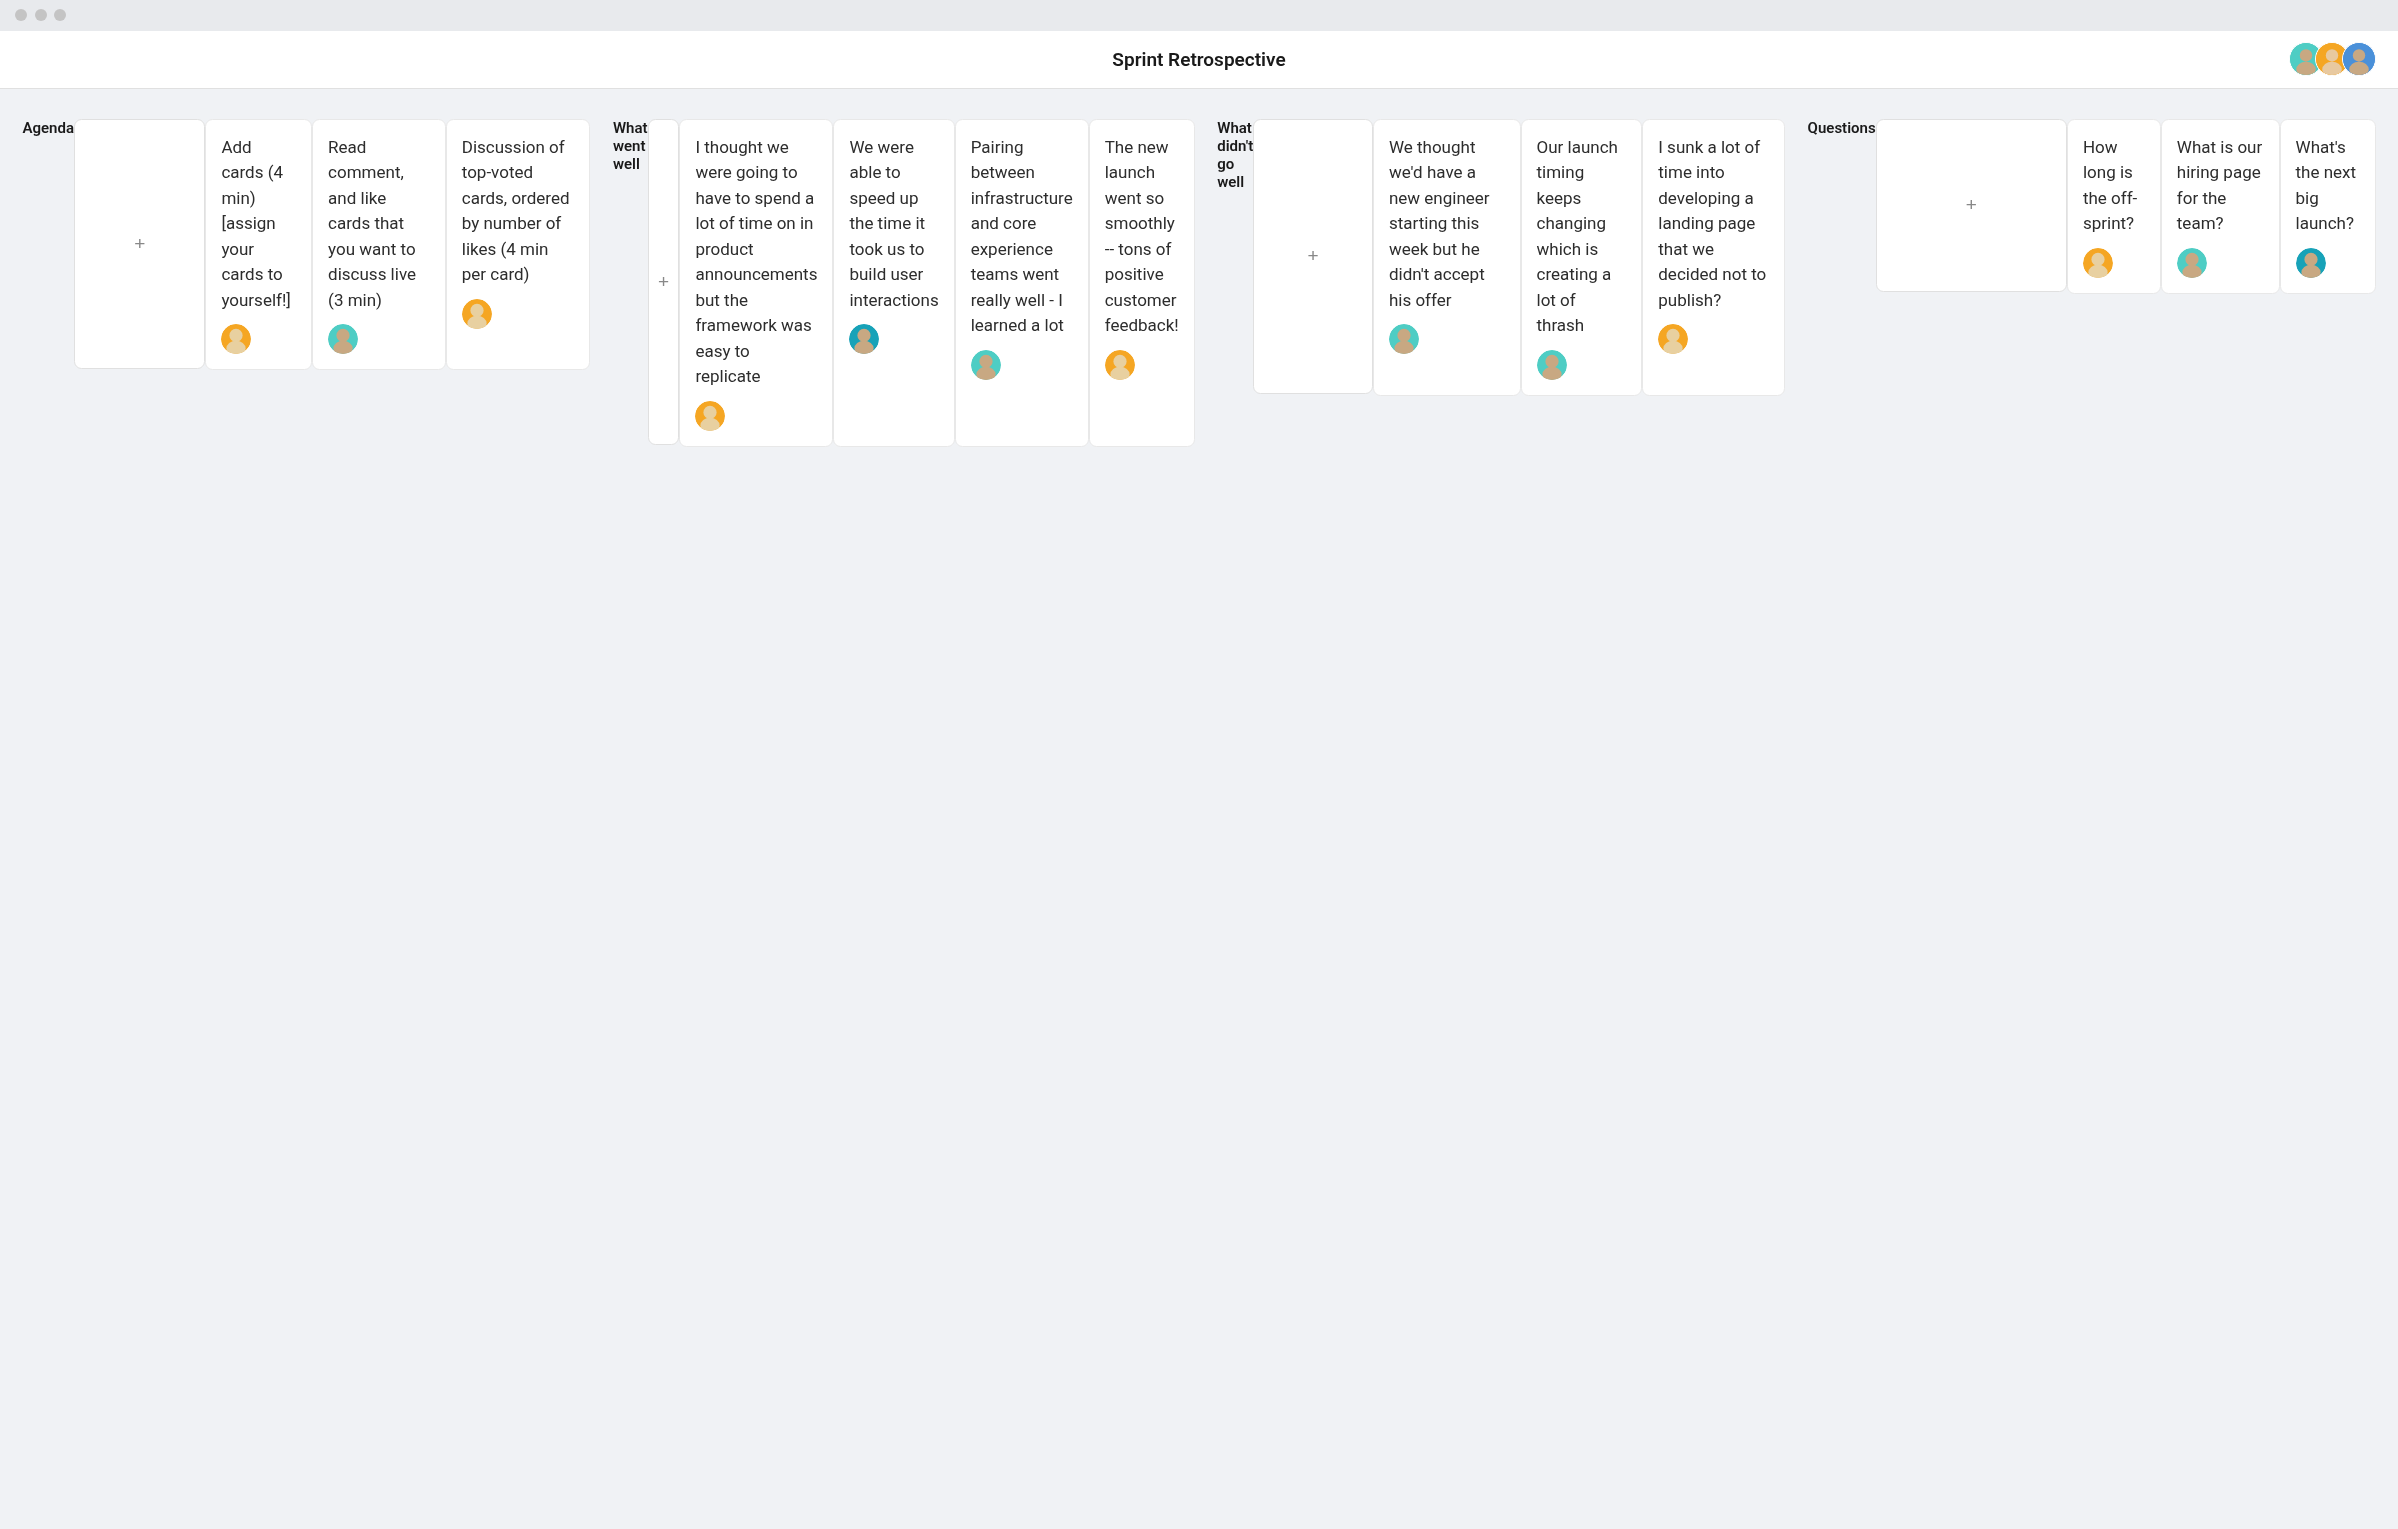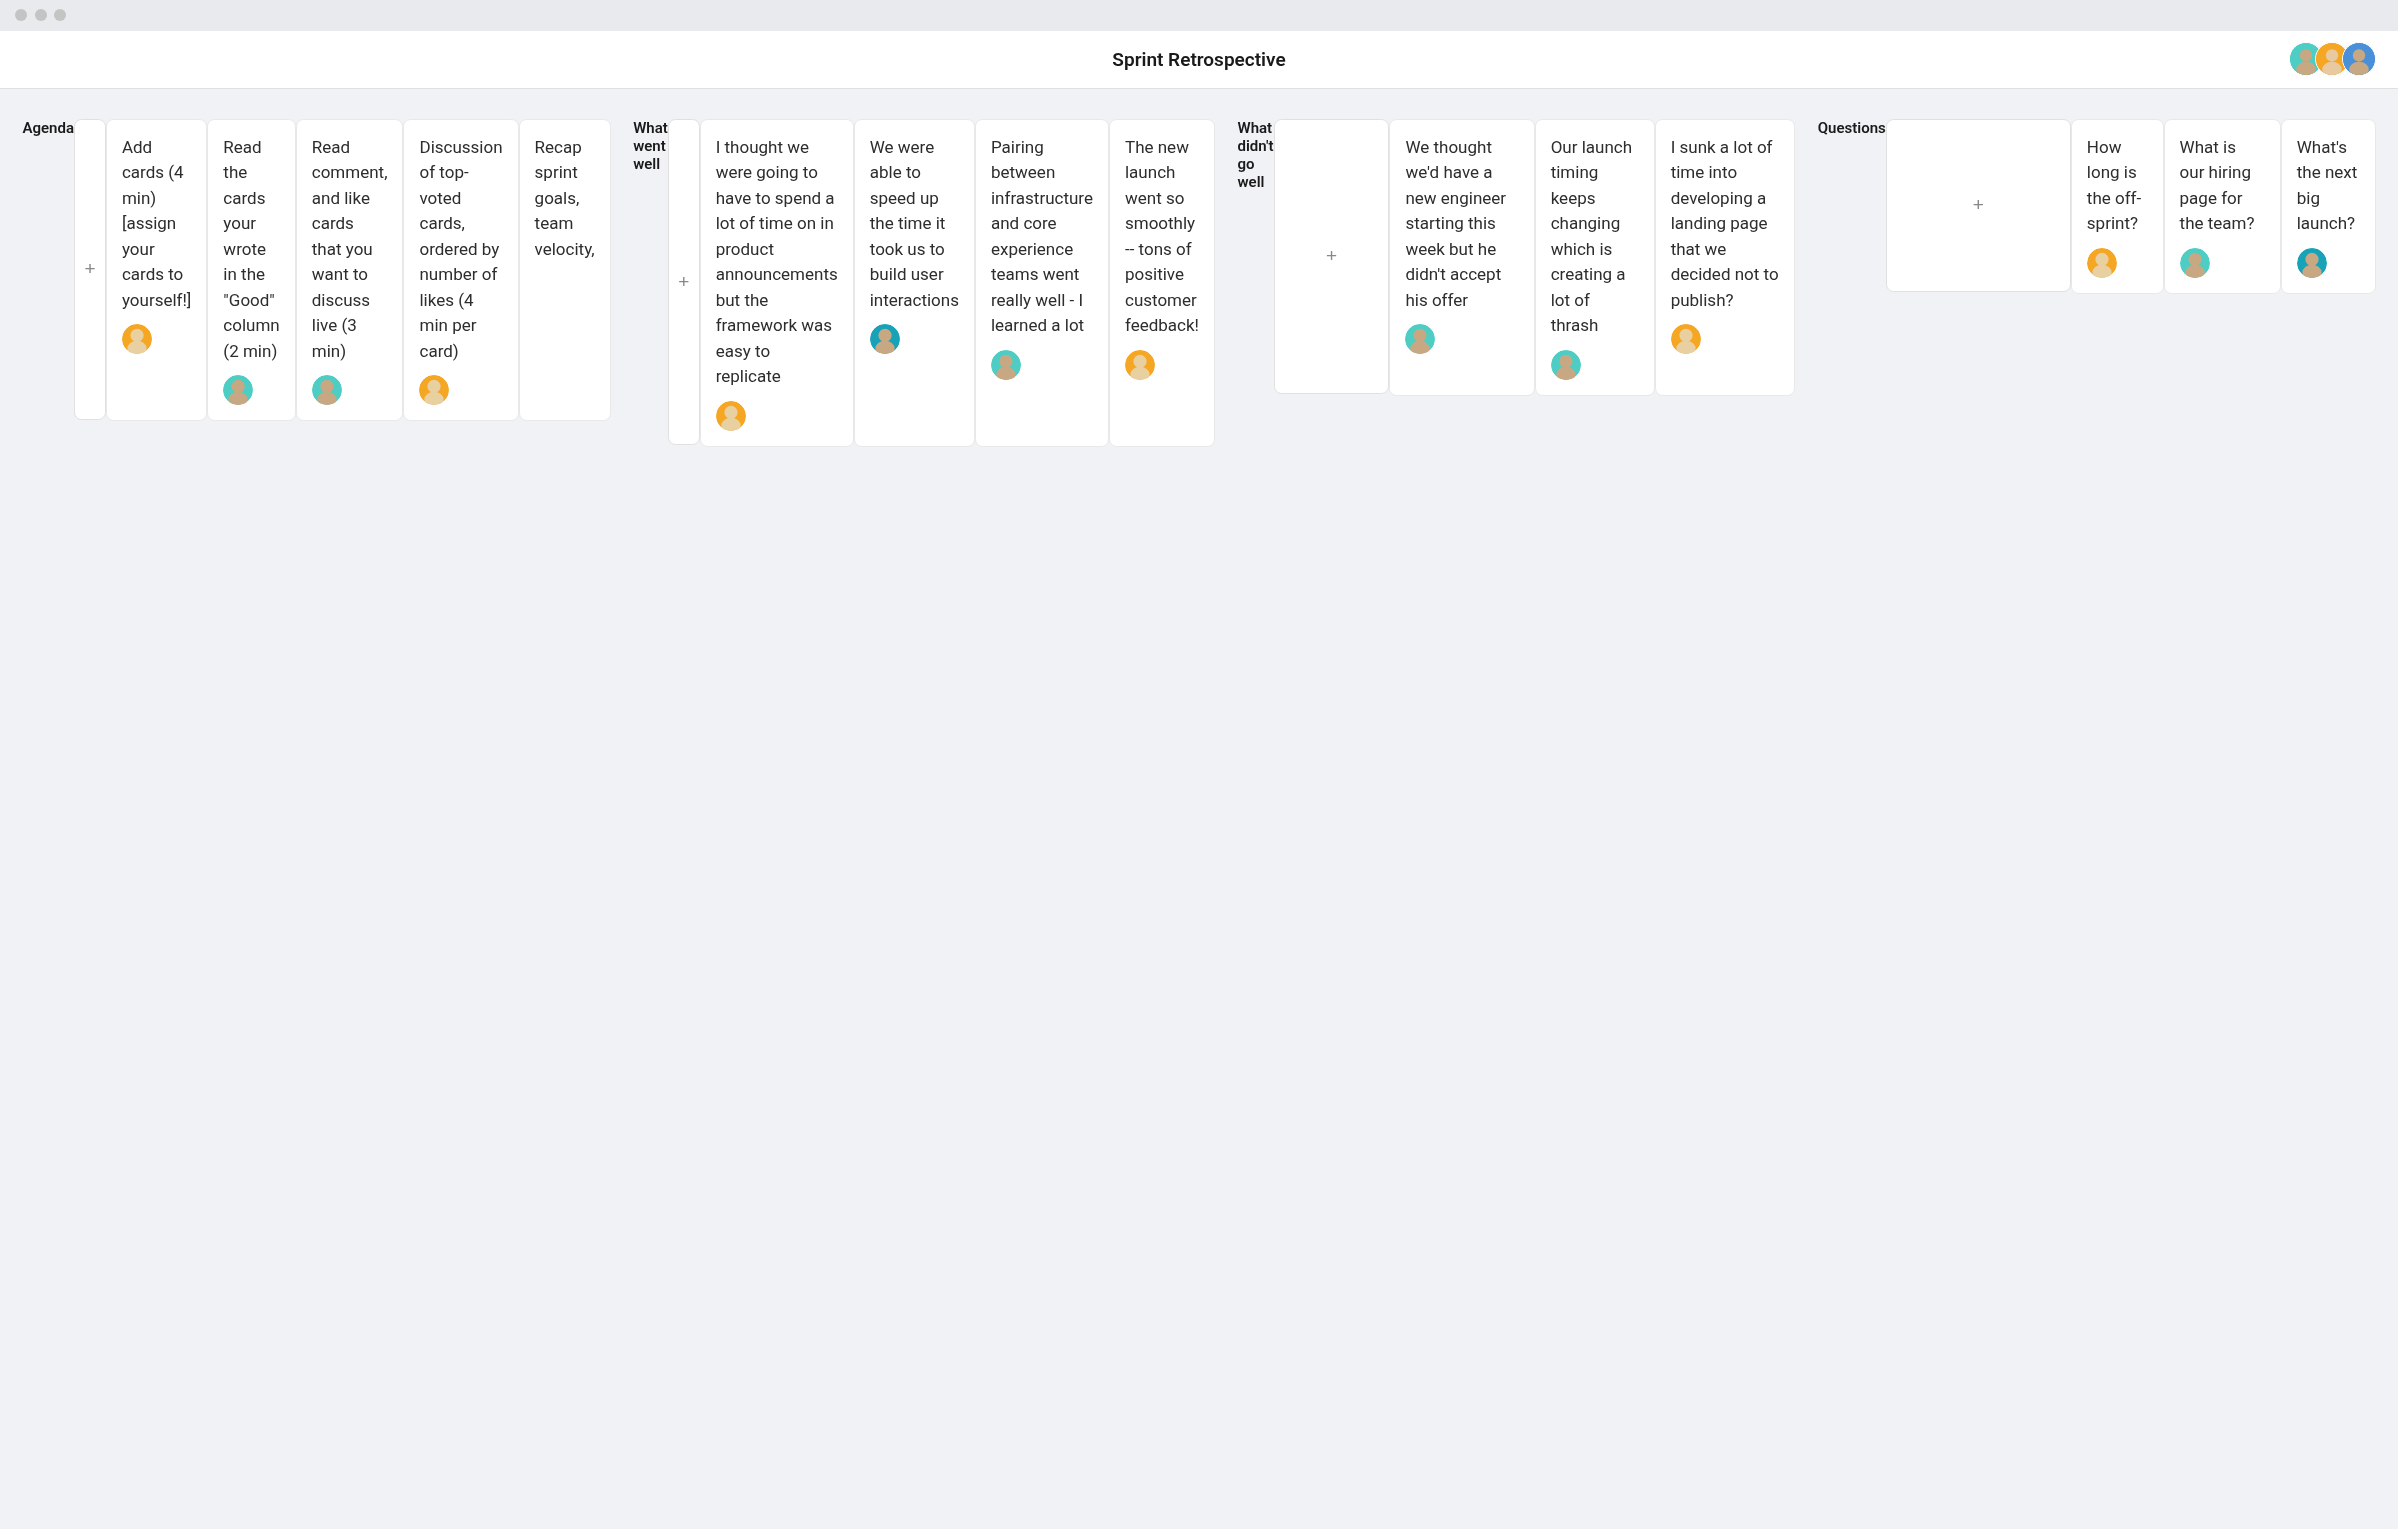--- a/index.html
+++ b/index.html
@@ -186,51 +186,38 @@
           <div class="card-text">Add cards (4 min) [assign your cards to yourself!]</div>
           <div class="avatar">
             <svg width="30" height="30" viewBox="0 0 32 32">
               <circle cx="16" cy="16" r="16" fill="#f5a623"></circle>
               <circle cx="16" cy="12.16" r="7.04" fill="#e8d0a0"></circle>
               <ellipse cx="16" cy="26.24" rx="10.24" ry="8.32" fill="#e8d0a0"></ellipse>
             </svg>
           </div>
         </div>
         <div class="card">
-          <div class="card-text">Read the cards your wrote in the "Good" column (2 min)</div>
-          <div class="avatar">
-            <svg width="30" height="30" viewBox="0 0 32 32">
-              <circle cx="16" cy="16" r="16" fill="#4ecdc4"></circle>
-              <circle cx="16" cy="12.16" r="7.04" fill="#c8a882"></circle>
-              <ellipse cx="16" cy="26.24" rx="10.24" ry="8.32" fill="#c8a882"></ellipse>
-            </svg>
-          </div>
-        </div>
-        <div class="card">
           <div class="card-text">Read comment, and like cards that you want to discuss live (3 min)</div>
           <div class="avatar">
             <svg width="30" height="30" viewBox="0 0 32 32">
               <circle cx="16" cy="16" r="16" fill="#4ecdc4"></circle>
               <circle cx="16" cy="12.16" r="7.04" fill="#c8a882"></circle>
               <ellipse cx="16" cy="26.24" rx="10.24" ry="8.32" fill="#c8a882"></ellipse>
             </svg>
           </div>
         </div>
         <div class="card">
           <div class="card-text">Discussion of top-voted cards, ordered by number of likes (4 min per card)</div>
           <div class="avatar">
             <svg width="30" height="30" viewBox="0 0 32 32">
               <circle cx="16" cy="16" r="16" fill="#f5a623"></circle>
               <circle cx="16" cy="12.16" r="7.04" fill="#e8d0a0"></circle>
               <ellipse cx="16" cy="26.24" rx="10.24" ry="8.32" fill="#e8d0a0"></ellipse>
             </svg>
           </div>
-        </div>
-        <div class="card">
-          <div class="card-text">Recap sprint goals, team velocity,</div>
         </div>
       </div>
       <div class="column">
         <div class="column-header">What went well</div>
         <button class="add-card-btn">+</button>
         <div class="card">
           <div class="card-text">I thought we were going to have to spend a lot of time on in product announcements but the framework was easy to replicate</div>
           <div class="avatar">
             <svg width="30" height="30" viewBox="0 0 32 32">
               <circle cx="16" cy="16" r="16" fill="#f5a623"></circle>

